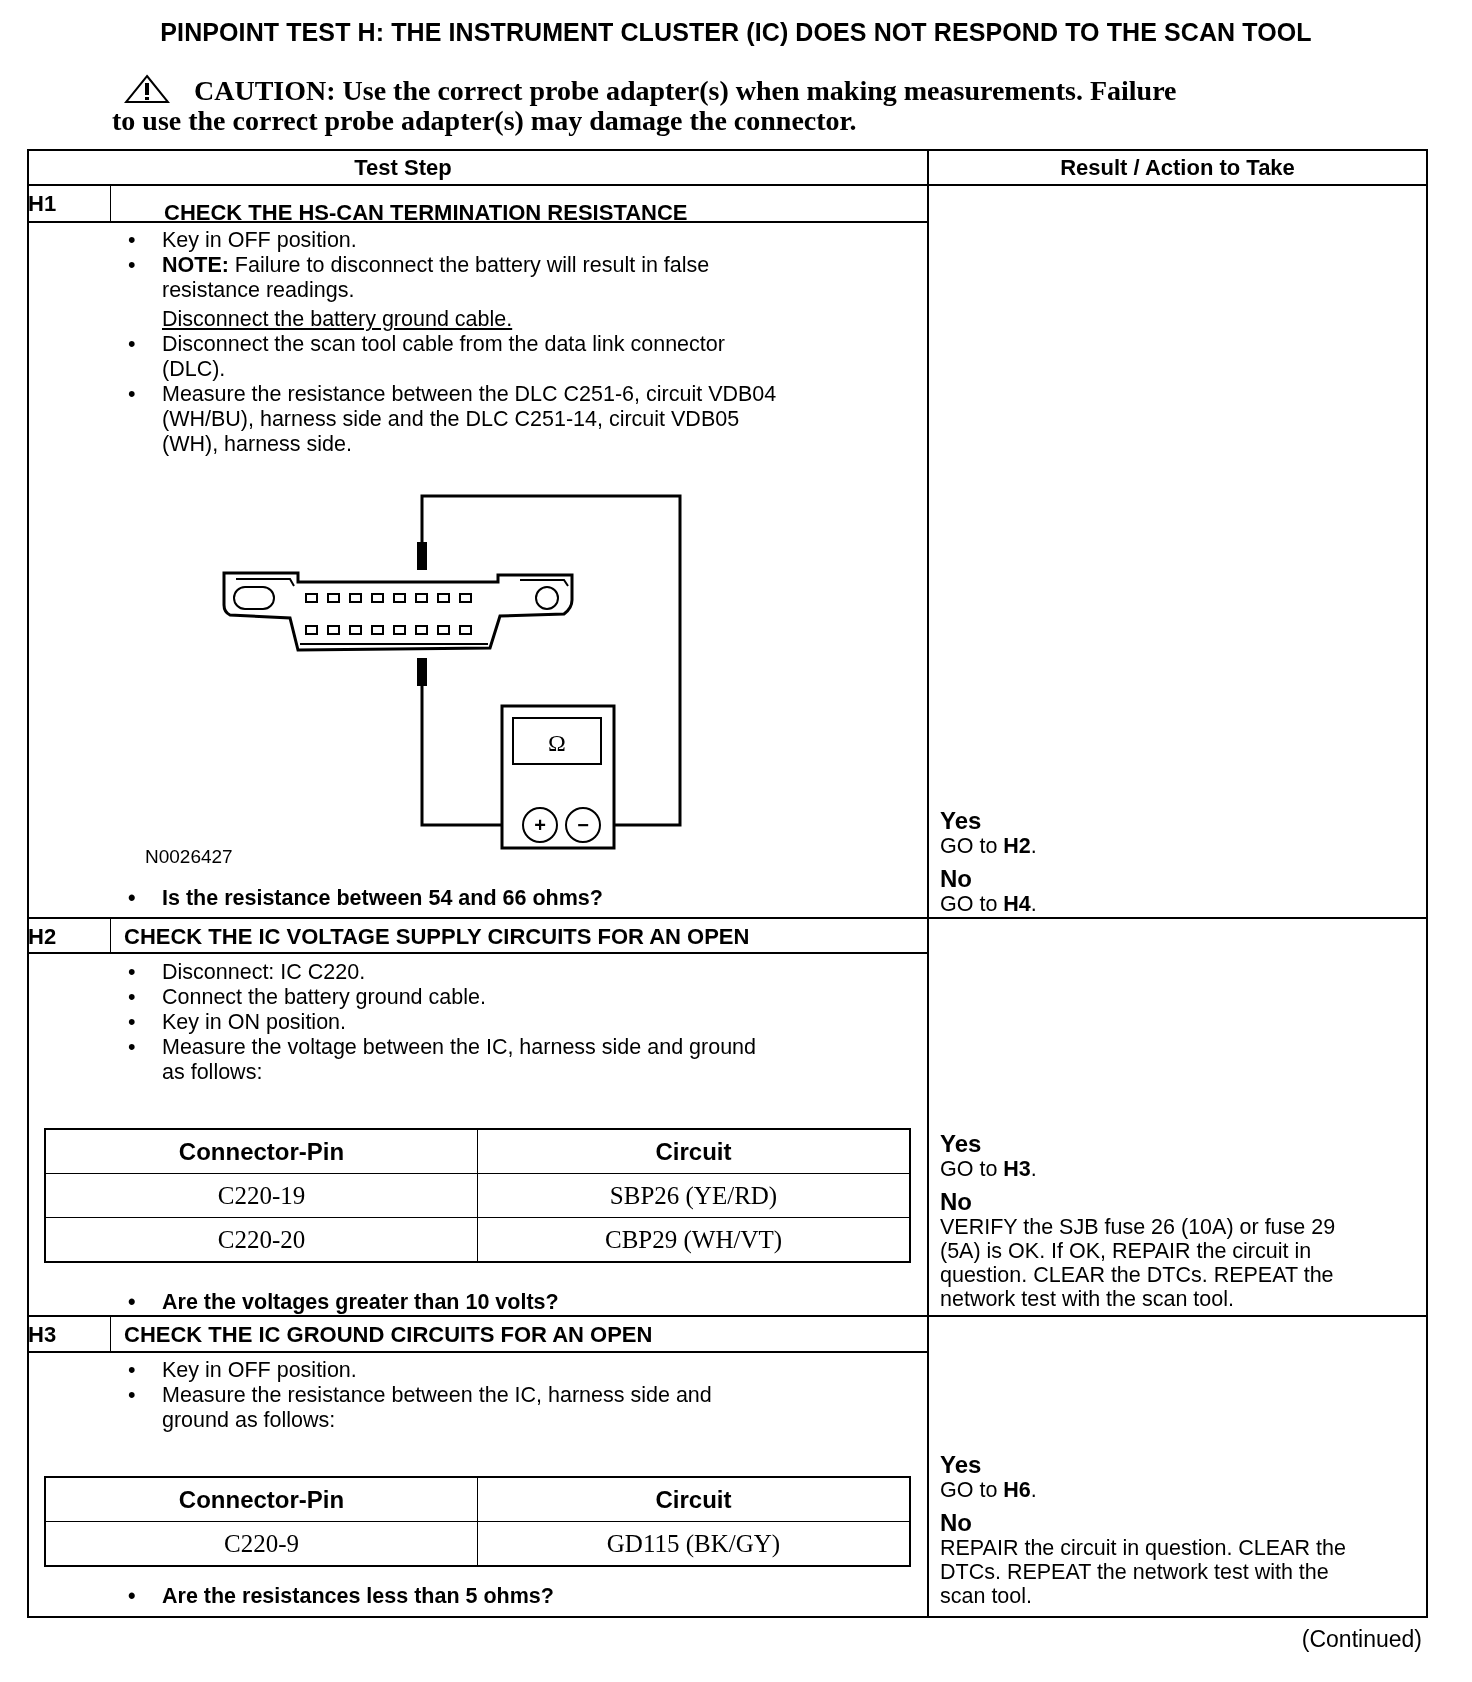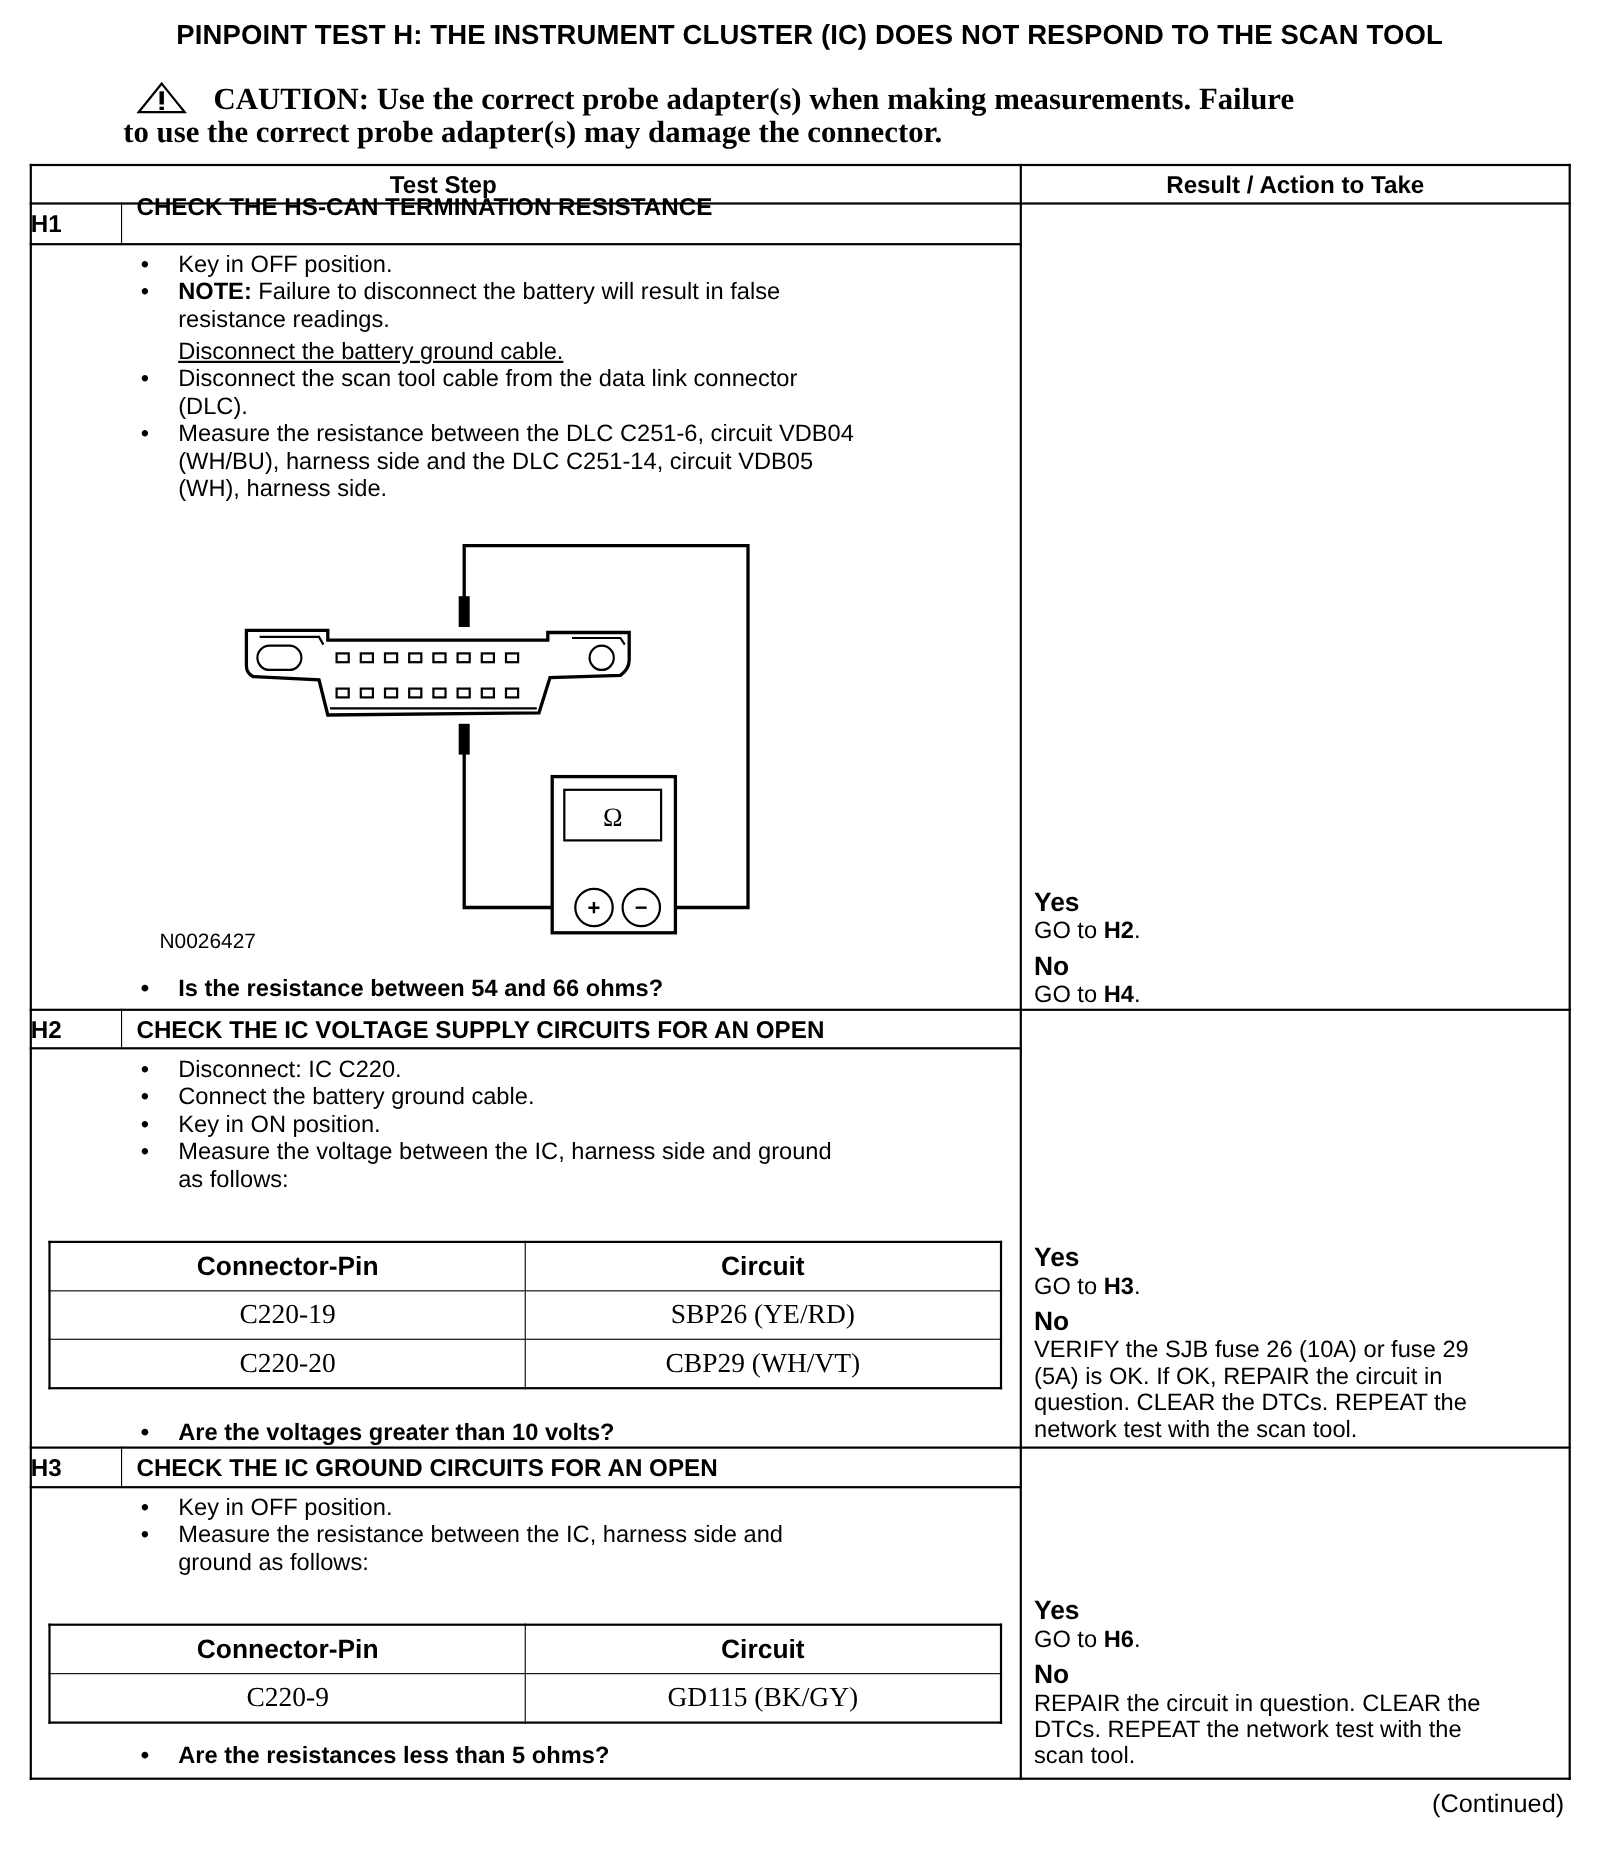--- a/index.html
+++ b/index.html
@@ -60,21 +60,21 @@
   <div class="vl" style="left:1426px;top:149px;height:1469px;"></div>
   <div class="hl" style="left:27px;width:1401px;top:1616px;"></div>
 
   <div class="abs th" style="left:28px;width:750px;top:155px;">Test Step</div>
   <div class="abs th" style="left:929px;width:497px;top:155px;">Result / Action to Take</div>
 
   <div>
     <div class="hl" style="left:27px;width:902px;top:221px;"></div>
     <div class="vl thin" style="left:110px;top:184px;height:38px;"></div>
     <div class="abs stepnum" style="top:191px;">H1</div>
-    <div class="abs stephead" style="top:175px;">CHECK THE HS-CAN TERMINATION RESISTANCE</div>
+    <div class="abs stephead" style="top:200px;margin-left:40px;">CHECK THE HS-CAN TERMINATION RESISTANCE</div>
 
     <div class="abs bullets" style="top:228px;">
       <div class="bl"><span class="dot">•</span><span>Key in OFF position.</span></div>
       <div class="bl"><span class="dot">•</span><b>NOTE:</b><span> Failure to disconnect the battery will result in false</span><br><span>resistance readings.</span></div>
       <div class="bl nodot"><span>Disconnect the battery ground cable.</span></div>
       <div class="bl"><span class="dot">•</span><span>Disconnect the scan tool cable from the data link connector</span><br><span>(DLC).</span></div>
       <div class="bl"><span class="dot">•</span><span>Measure the resistance between the DLC C251-6, circuit VDB04</span><br><span>(WH/BU), harness side and the DLC C251-14, circuit VDB05</span><br><span>(WH), harness side.</span></div>
     </div>
 
     <svg class="abs" style="left:200px;top:480px;" width="520" height="390" viewBox="0 0 520 390">

